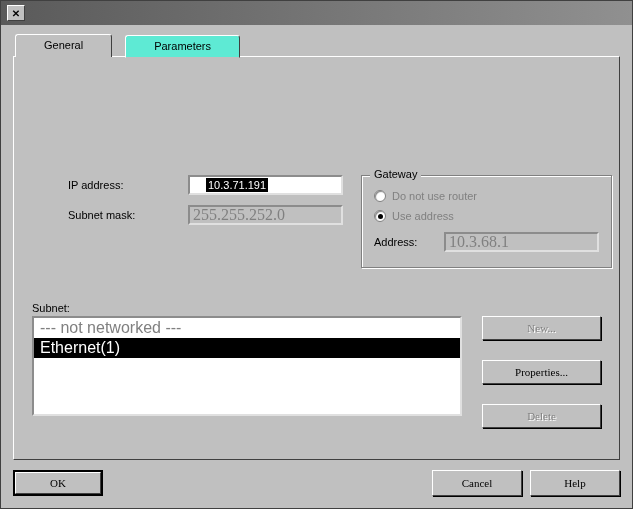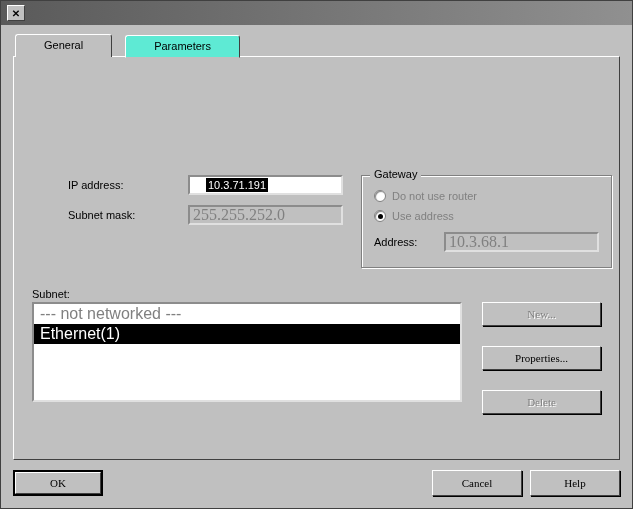--- a/index.html
+++ b/index.html
@@ -187,21 +187,21 @@
   .addr-row {
     display: flex;
     align-items: center;
     margin-top: 10px;
   }
   .addr-label {
     width: 70px;
     color: #000;
   }
   .subnet-area {
-    margin-top: 20px;
+    margin-top: 34px;
   }
   .subnet-label {
     margin-bottom: 2px;
     color: #000;
   }
   .subnet-row {
     display: flex;
     gap: 20px;
   }
   .listbox {

